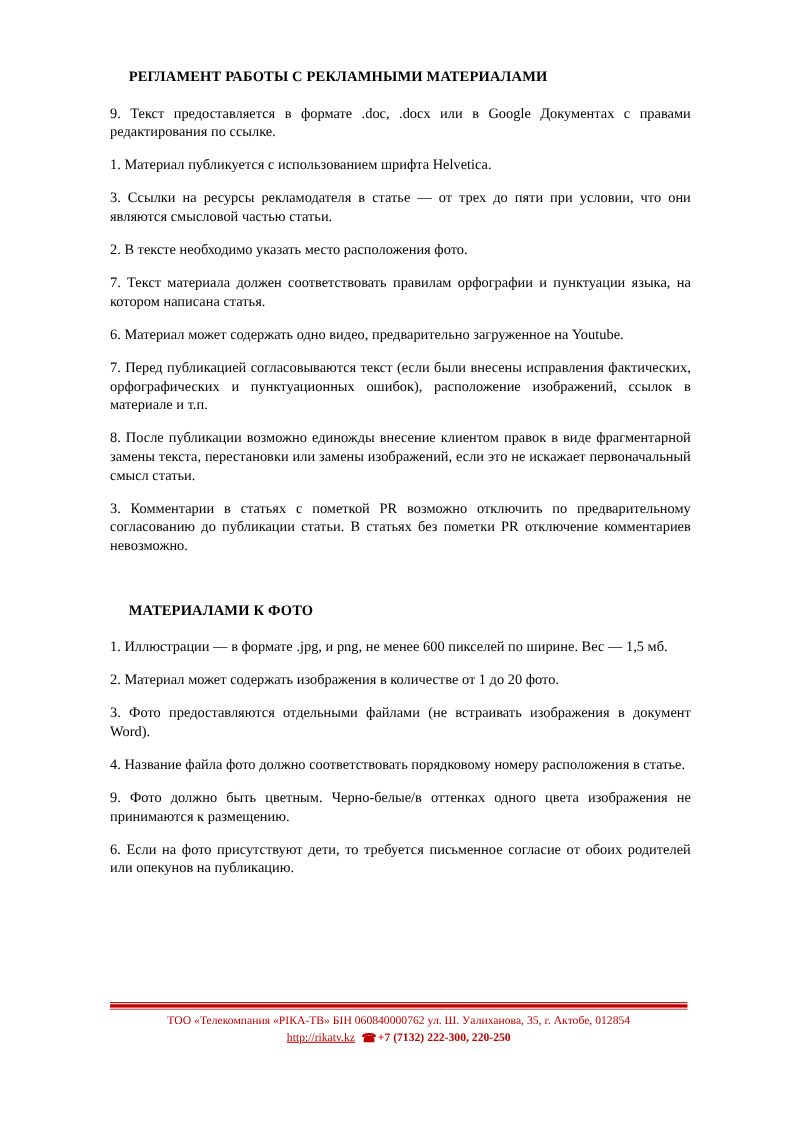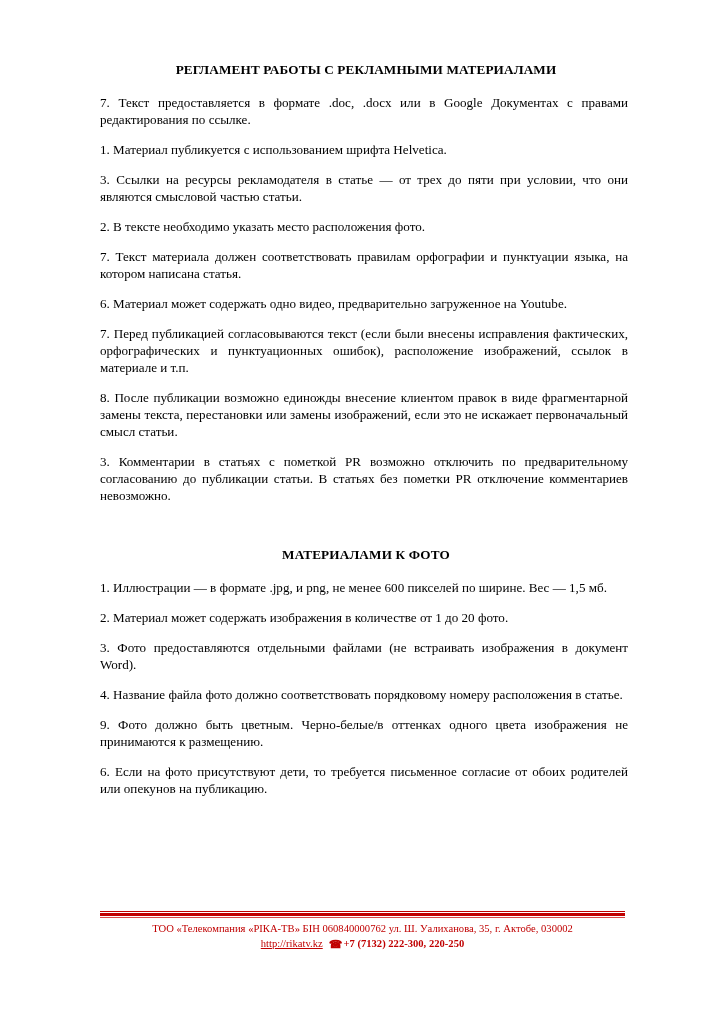--- a/index.html
+++ b/index.html
@@ -24,25 +24,25 @@
   }
   .content {
     position: absolute;
     left: 100px;
     top: 62px;
     width: 528px;
   }
   h1.section-heading {
     font-size: 13.2px;
     font-weight: bold;
-    margin: 0 0 15px 4px;
+    margin: 0 0 15px 17px;
     padding: 0;
     letter-spacing: 0.15px;
     line-height: 1.25;
-    text-align: center;
+    text-align: left;
   }
   h1.section-heading.second {
     margin-top: 0;
     margin-bottom: 16px;
   }
   p.clause {
     font-size: 13.1px;
     line-height: 1.30;
     margin: 0 0 13px 0;
     padding: 0;
@@ -115,21 +115,21 @@
 </style>
 </head>
 <body>
 
 <div class="page">
 
   <div class="content">
 
     <h1 class="section-heading">РЕГЛАМЕНТ РАБОТЫ С РЕКЛАМНЫМИ МАТЕРИАЛАМИ</h1>
 
-    <p class="clause">7. Текст предоставляется в формате .doc, .docx или в Google Документах с правами редактирования по ссылке.</p>
+    <p class="clause">9. Текст предоставляется в формате .doc, .docx или в Google Документах с правами редактирования по ссылке.</p>
     <p class="clause">1. Материал публикуется с использованием шрифта Helvetica.</p>
     <p class="clause">3. Ссылки на ресурсы рекламодателя в статье — от трех до пяти при условии, что они являются смысловой частью статьи.</p>
     <p class="clause">2. В тексте необходимо указать место расположения фото.</p>
     <p class="clause">7. Текст материала должен соответствовать правилам орфографии и пунктуации языка, на котором написана статья.</p>
     <p class="clause">6. Материал может содержать одно видео, предварительно загруженное на Youtube.</p>
     <p class="clause">7. Перед публикацией согласовываются текст (если были внесены исправления фактических, орфографических и пунктуационных ошибок), расположение изображений, ссылок в материале и т.п.</p>
     <p class="clause">8. После публикации возможно единожды внесение клиентом правок в виде фрагментарной замены текста, перестановки или замены изображений, если это не искажает первоначальный смысл статьи.</p>
     <p class="clause">3. Комментарии в статьях с пометкой PR возможно отключить по предварительному согласованию до публикации статьи. В статьях без пометки PR отключение комментариев невозможно.</p>
 
     <div class="gap-before-heading"></div>
@@ -146,20 +146,20 @@
   </div>
 
   <div class="footer">
     <div class="footer-rule-wrap">
       <div class="footer-rule-top"></div>
       <div class="footer-rule-mid"></div>
       <div class="footer-rule-bot"></div>
     </div>
 
     <div class="footer-text">
-      <div class="footer-line1">ТОО «Телекомпания «РІКА-ТВ»  БІН 060840000762  ул. Ш. Уалиханова, 35, г. Актобе, 030002</div>
+      <div class="footer-line1">ТОО «Телекомпания «РІКА-ТВ»  БІН 060840000762  ул. Ш. Уалиханова, 35, г. Актобе, 012854</div>
       <div class="footer-line2">
         <a class="footer-link" href="#">http://rikatv.kz</a><span class="phone-icon">☎</span><span class="nowrap">+7 (7132) 222-300, 220-250</span>
       </div>
     </div>
   </div>
 
 </div>
 
 </body></html>

